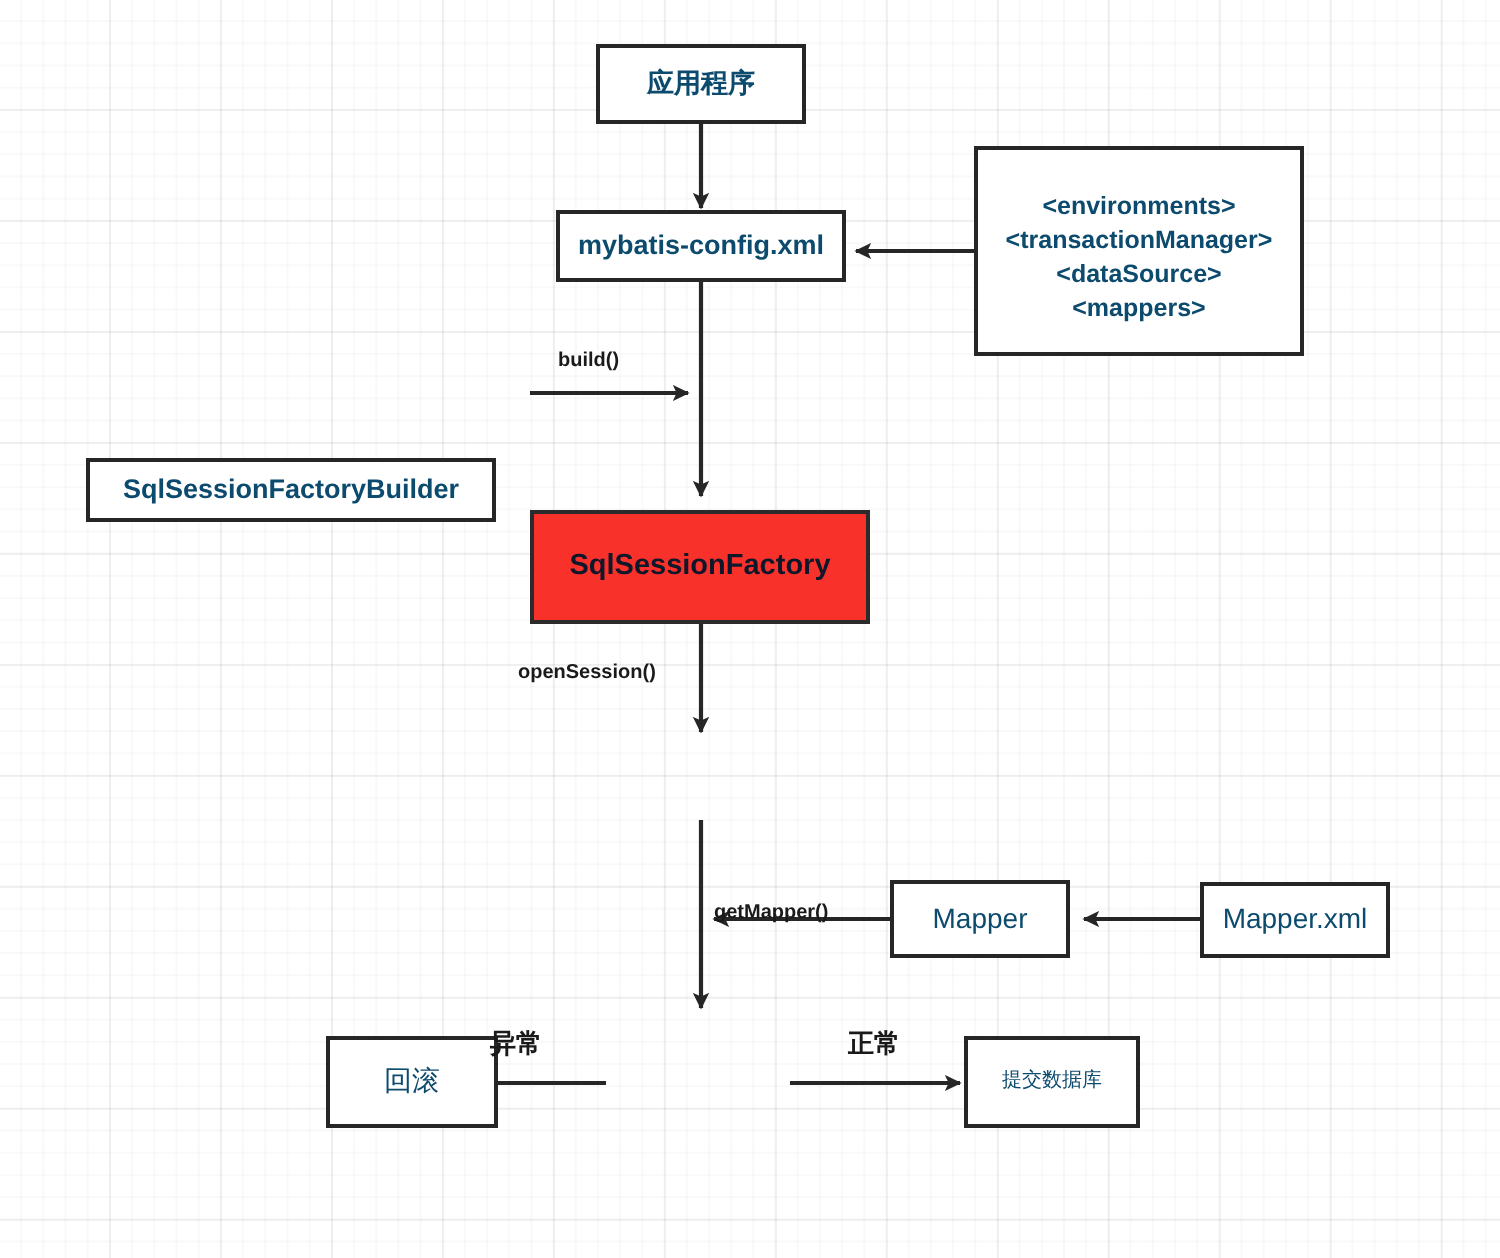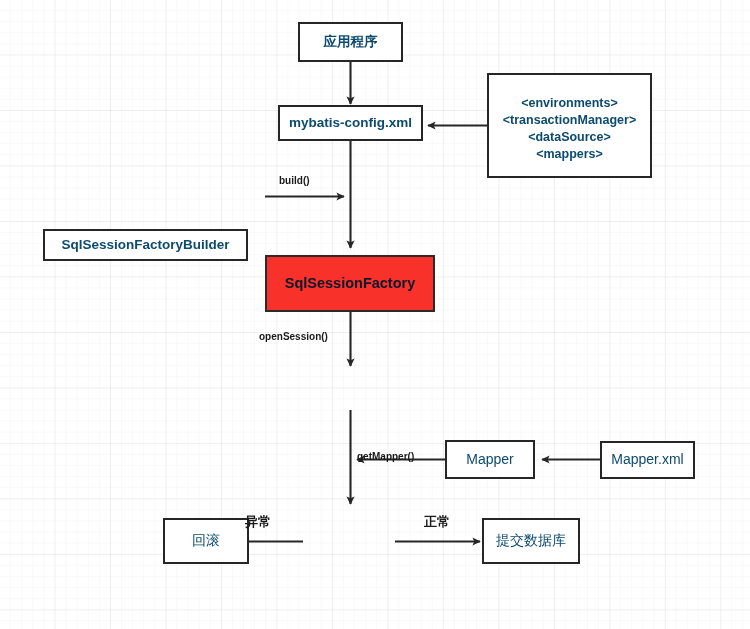--- a/index.html
+++ b/index.html
@@ -113,21 +113,21 @@
   <div class="node accent" style="left:265px; top:255px; width:170px; height:57px;">SqlSessionFactory</div>
 
 
   <div class="node" style="left:445px; top:440px; width:90px; height:39px; font-size:14px;">Mapper</div>
 
   <div class="node" style="left:600px; top:441px; width:95px; height:38px; font-size:14px;">Mapper.xml</div>
 
 
   <div class="node" style="left:120px; top:518px; width:86px; height:46px; font-size:14px;margin-left:43px;">回滚</div>
 
-  <div class="node" style="left:482px; top:518px; width:98px; height:46px; font-size:14px;">提交数据库</div>
+  <div class="node" style="left:482px; top:518px; width:88px; height:46px; font-size:10px;">提交数据库</div>
 
   <div class="edge-label" style="left:279px; top:175px;">build()</div>
 
   <div class="edge-label" style="left:259px; top:331px;">openSession()</div>
 
   <div class="edge-label" style="left:357px; top:441px;margin-top:10px;">getMapper()</div>
 
   <div class="edge-label cjk" style="left:245px; top:513px;">异常</div>
 
   <div class="edge-label cjk" style="left:424px; top:513px;">正常</div>

